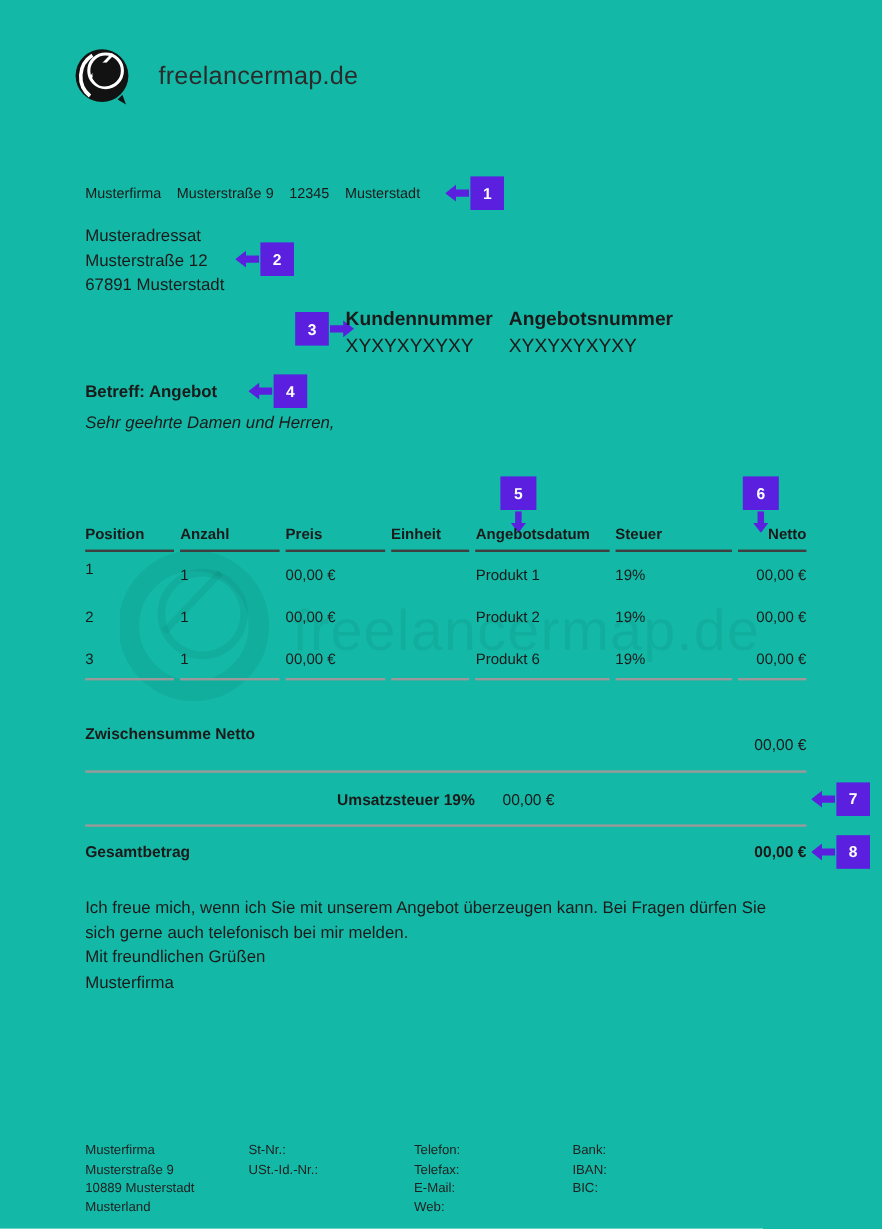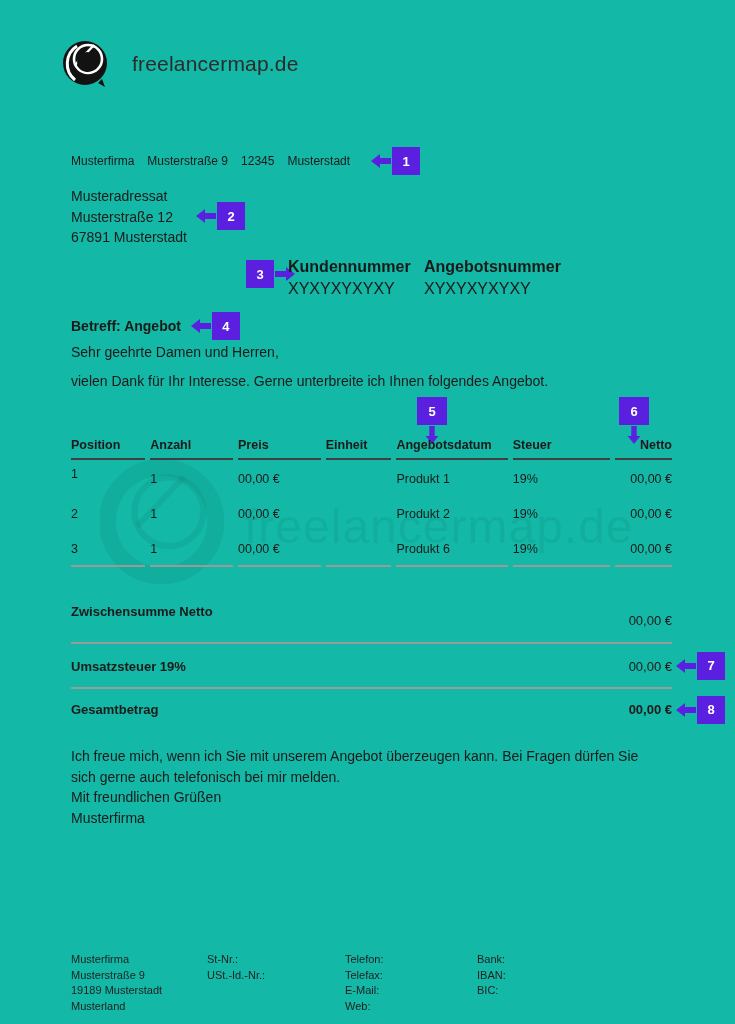--- a/index.html
+++ b/index.html
@@ -31,21 +31,21 @@
 
   
   .recipient { position:absolute; top:186px; left:71px; font-size:14px; line-height:20.5px; }
 
   
   .info-col { position:absolute; top:258px; font-size:16px; }
   .info-col .lbl { font-weight:bold; }
   .info-col .val { margin-top:4px; }
 
   
-  .subject { position:absolute; top:312px; left:71px; display:flex; align-items:center; gap:10px;
+  .subject { position:absolute; top:312px; left:71px; display:flex; align-items:center; gap:26px;
              font-size:14px; font-weight:bold; }
   .para { position:absolute; left:71px; font-size:14px; line-height:21px; }
 
   
   .watermark { position:absolute; top:460px; left:100px; display:flex; align-items:center; gap:16px;
                color:rgba(0,0,0,0.05); z-index:0; pointer-events:none; }
   .watermark .wm-text { font-size:48px; letter-spacing:1px; }
 
   
   .items { position:absolute; top:434px; left:66px; width:611px; z-index:1;
@@ -55,21 +55,21 @@
   .items td { padding:12px 0 9px; vertical-align:bottom; }
   .items tr.last td { border-bottom:2px solid #9a9a9a; }
   .items td.vt { vertical-align:top; padding-top:7px; }
 
   
   .totals { position:absolute; top:596px; left:71px; width:601px; font-size:13px; z-index:1; }
   .t-row { position:relative; display:flex; justify-content:space-between; align-items:center;gap:23px; }
   .t-row .t-lbl { font-weight:bold; }
   .t-row.a { align-items:flex-start; padding:8px 0 14px; border-bottom:2px solid #9a9a9a; }
   .t-row.a .t-val { margin-top:9px; }
-  .t-row.b { padding:15px 0 13px; border-bottom:2px solid #9a9a9a; }
+  .t-row.b { padding:15px 0 13px; border-bottom:2px solid #9a9a9a;justify-content:center; }
   .t-row.c { padding:13px 0; }
   .t-row.c .t-val { font-weight:bold; }
   .t-row .marker { position:absolute; right:-53px; top:50%; transform:translateY(-50%); }
 
   
   .closing { width:596px; }
   .sign { position:absolute; top:787px; left:71px; font-size:14px; line-height:20.5px; }
 
   
   .footer-col { position:absolute; top:952px; font-size:11px; line-height:15.5px; color:#1f1f1f; }
@@ -136,22 +136,21 @@
   <div class="subject">
     <span>Betreff: Angebot</span>
     <span class="marker">
       <svg width="20" height="16" viewBox="0 0 20 16">
           <path fill="currentColor" d="M20 5 L9 5 L9 1 L0 8 L9 15 L9 11 L20 11 Z"></path>
         </svg>
       <span class="m-sq">4</span>
     </span>
   </div>
 
-  <div class="para" style="top:342px;">Sehr geehrte Damen und Herren,</div>
-  <div class="para" style="top:371px;">vielen Dank für Ihr Interesse. Gerne unterbreite ich Ihnen folgendes Angebot.</div>
+  <div class="para" style="top:342px;font-style:italic;">Sehr geehrte Damen und Herren,</div>
 
   <span class="marker abs down" style="left:417px; top:397px;">
     <span class="m-sq" style="width:30px;">5</span>
     <svg width="16" height="18" viewBox="0 0 16 20">
         <path fill="currentColor" d="M5 0 L5 11 L1 11 L8 20 L15 11 L11 11 L11 0 Z"></path>
       </svg>
   </span>
   <span class="marker abs down" style="left:619px; top:397px;">
     <span class="m-sq" style="width:30px;">6</span>
     <svg width="16" height="18" viewBox="0 0 16 20">
@@ -251,21 +250,21 @@
 
   <div class="para closing" style="top:746px;">Ich freue mich, wenn ich Sie mit unserem Angebot überzeugen kann. Bei Fragen dürfen Sie sich gerne auch telefonisch bei mir melden.</div>
   <div class="sign">
     <div>Mit freundlichen Grüßen</div>
     <div>Musterfirma</div>
   </div>
 
   <div class="footer-col" style="left:71px;">
     <div>Musterfirma</div>
     <div>Musterstraße 9</div>
-    <div>19189 Musterstadt</div>
+    <div>10889 Musterstadt</div>
     <div>Musterland</div>
   </div>
   <div class="footer-col" style="left:207px;">
     <div>St-Nr.:</div>
     <div>USt.-Id.-Nr.:</div>
   </div>
   <div class="footer-col" style="left:345px;">
     <div>Telefon:</div>
     <div>Telefax:</div>
     <div>E-Mail:</div>

